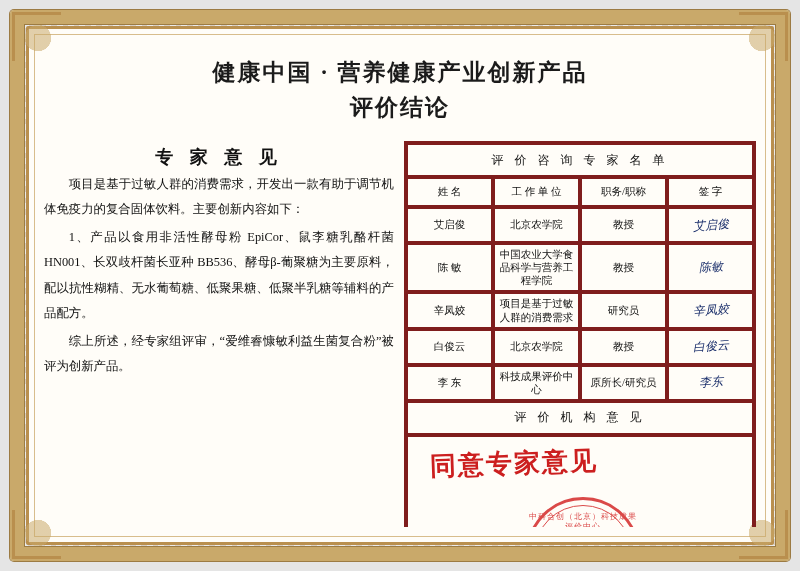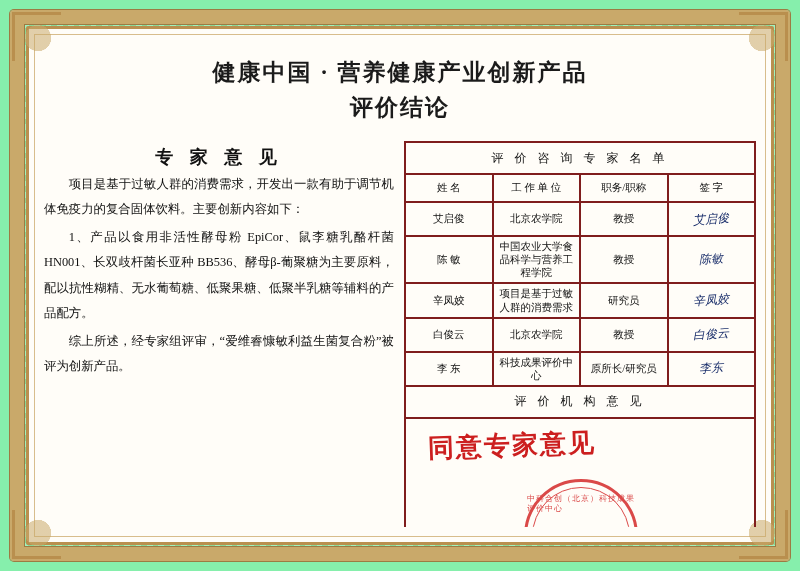--- a/index.html
+++ b/index.html
@@ -6,21 +6,21 @@
   body{
     width:800px;height:571px;
     background:#ffffff;
     font-family:"Liberation Serif", serif;
     overflow:hidden;
   }
   .certificate{
     position:relative;
     width:800px;height:571px;
     box-sizing:border-box;
-    background:#86efac;
+    background:#e5e5e5;
   }
   
   .frame-outer{
     position:absolute;inset:10px;
     border:14px solid #c9a96a;
     border-radius:4px;
     background:
       repeating-linear-gradient(45deg,rgba(255,255,255,.22) 0 4px,rgba(160,110,50,.18) 4px 8px);
     box-shadow:0 0 0 1px #9c7b43 inset,0 0 0 1px #9c7b43;
   }
@@ -95,21 +95,21 @@
 
   
   table.eval{
     width:100%;
     border-collapse:collapse;
     table-layout:fixed;
     font-size:10.5px;
     color:#111;
   }
   table.eval th,table.eval td{
-    border:2px solid #7f1d1d;
+    border:4px solid #7f1d1d;
     text-align:center;
     vertical-align:middle;
     padding:3px 2px;
     line-height:1.25;
   }
   .tbl-head{
     font-size:12px;
     letter-spacing:4px;
     font-weight:normal;
     height:24px;
@@ -154,21 +154,21 @@
     border-radius:50%;
     opacity:.85;
   }
   .seal .ring{
     position:absolute;inset:5px;
     border:1px solid #d42a2a;
     border-radius:50%;
   }
   .seal .arc-top,.seal .arc-bottom{
     position:absolute;left:0;right:0;
-    text-align:left;
+    text-align:center;
     font-size:8px;
     color:#d42a2a;
     letter-spacing:1px;
   }
   .seal .arc-top{top:12px;}
 </style>
 </head>
 <body>
 
 <div class="certificate">

